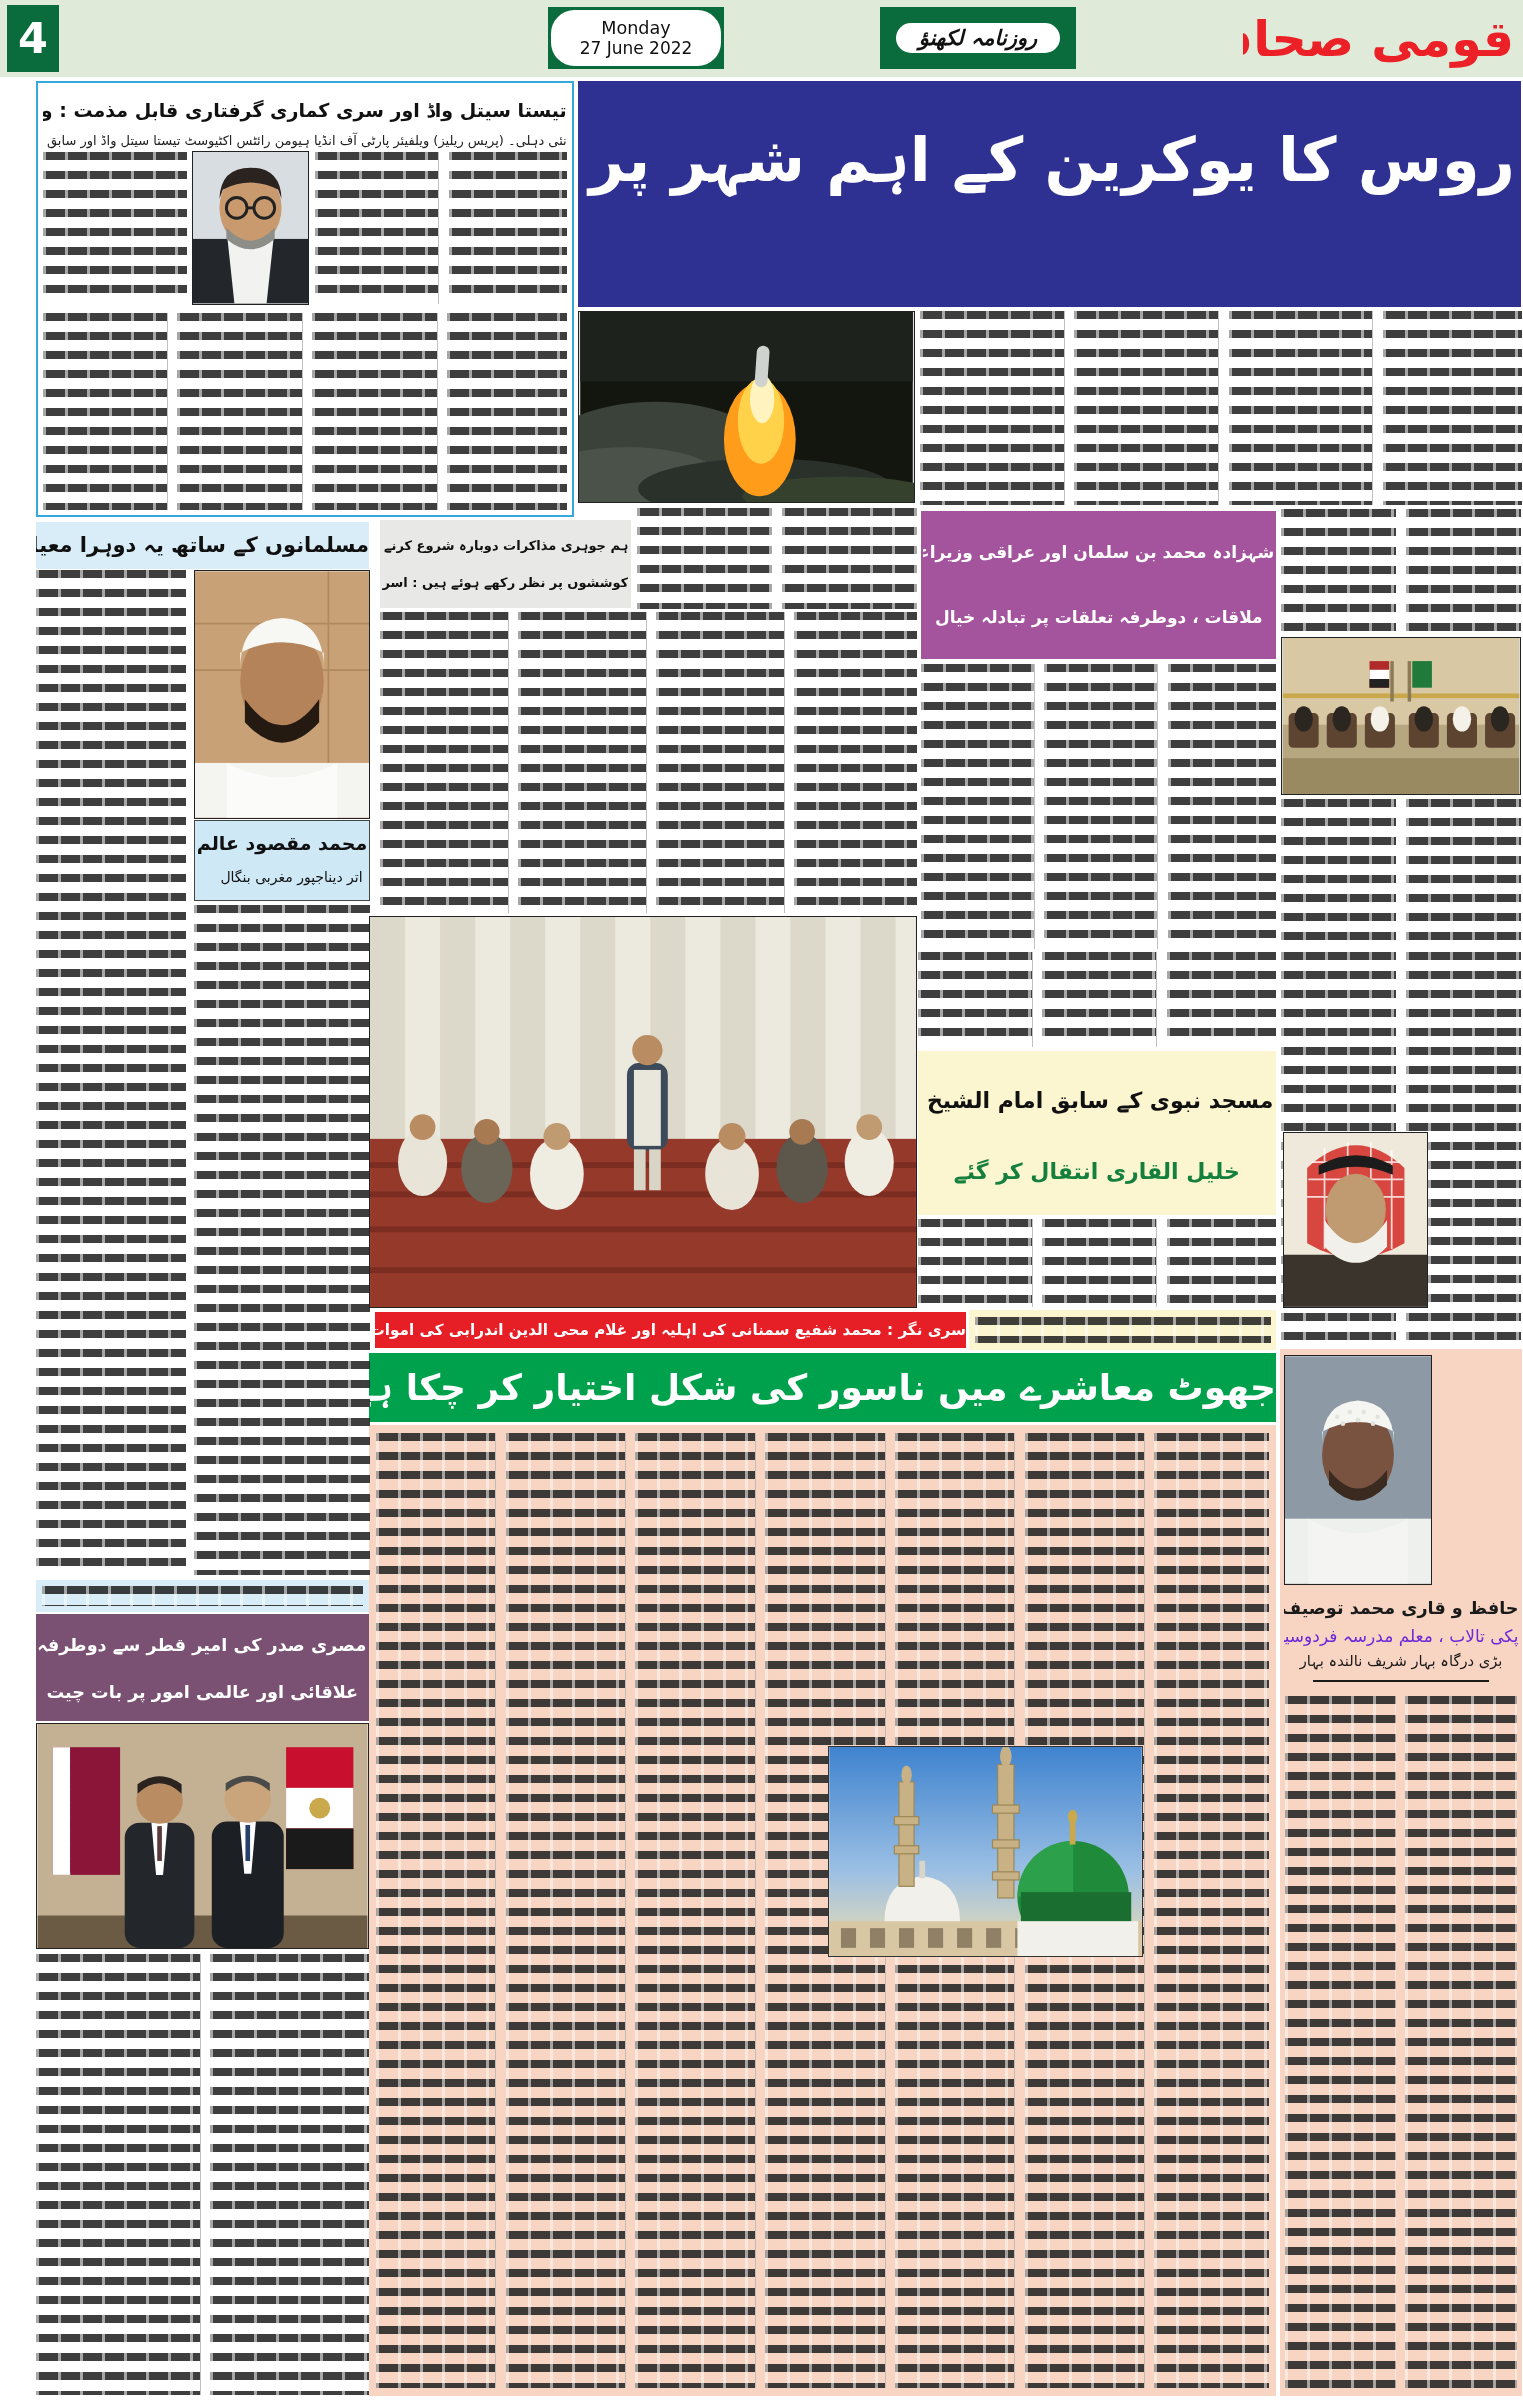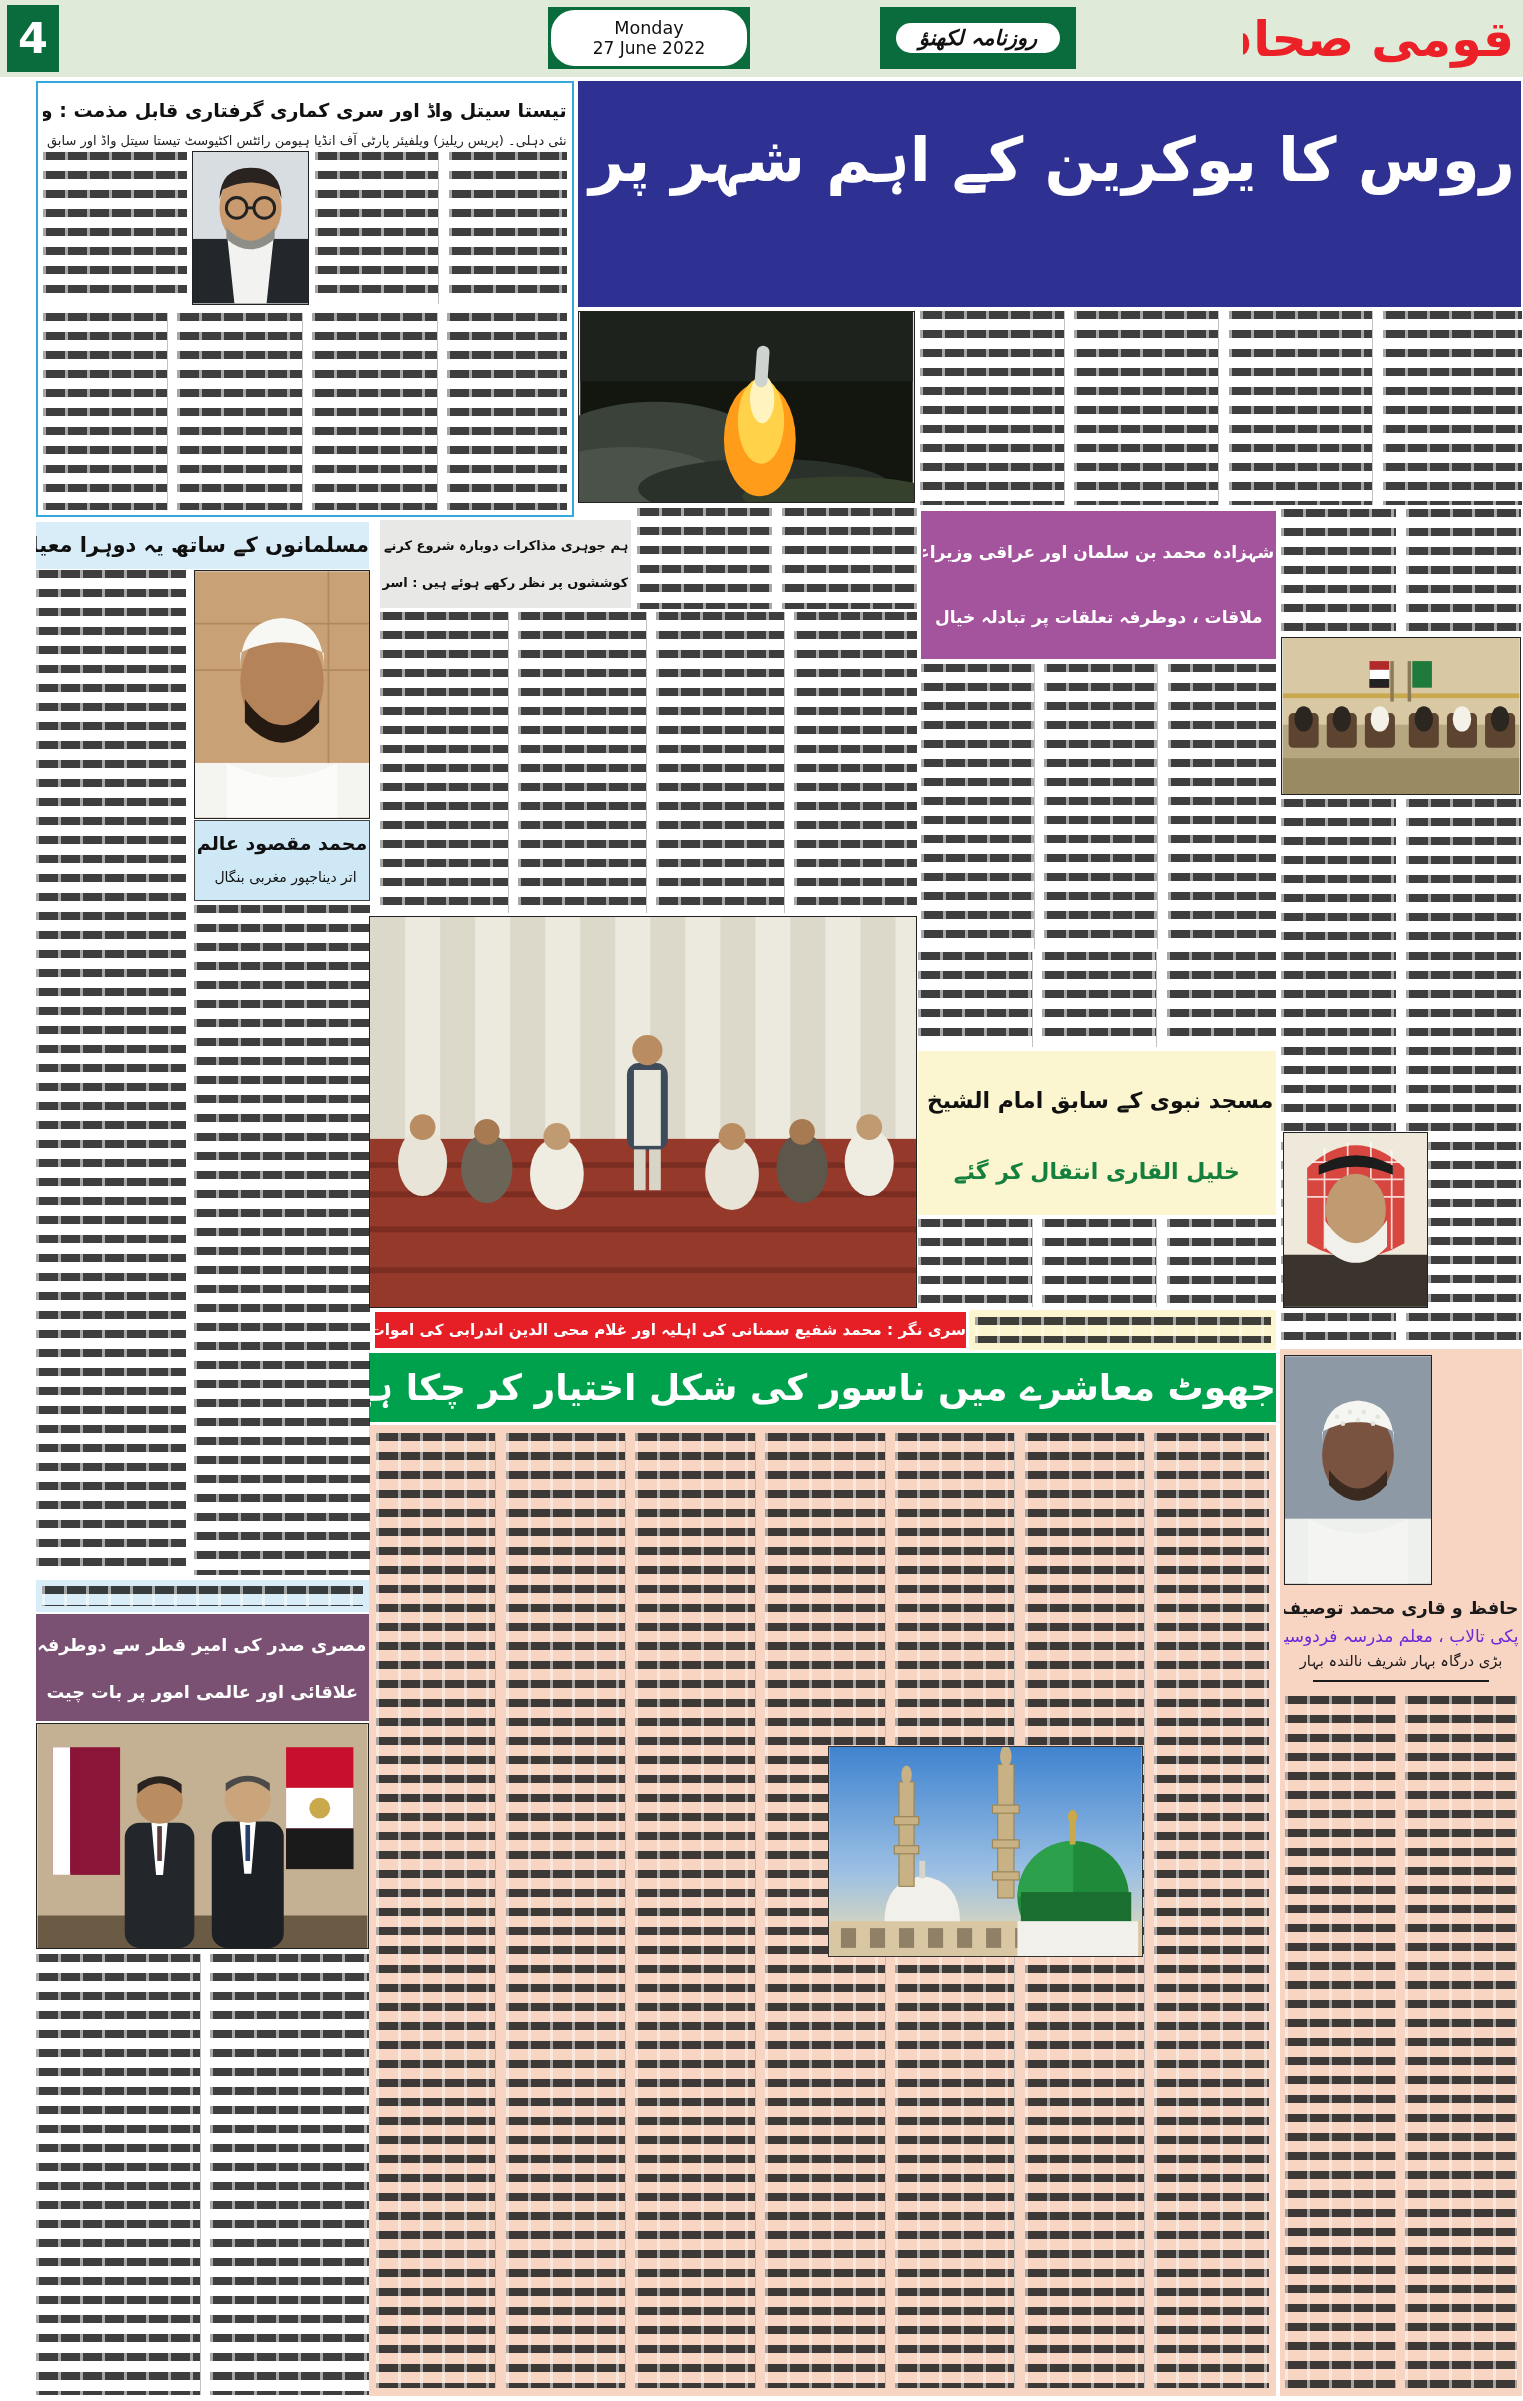--- a/index.html
+++ b/index.html
@@ -28,21 +28,21 @@
 
 <div id="page">
 
   <div class="abs" style="left:0;top:0;width:1524px;height:77px;background:#e0ead9"></div>
 
   <div class="abs greenbox" style="left:7px;top:4.7px;width:52px;height:67px;display:flex;align-items:center;justify-content:center">
     <span style="color:#fff;font-size:43px;font-weight:bold">4</span>
   </div>
 
 
-  <div class="abs greenbox" style="left:548px;top:7px;width:202px;height:62px;padding:3px">
+  <div class="abs greenbox" style="left:548px;top:7px;width:176px;height:62px;padding:3px">
     <div class="innerwhite">
       <div style="font-size:17.6px;color:#111">Monday</div>
       <div style="font-size:17px;color:#111">27 June 2022</div>
     </div>
   </div>
 
   <div class="abs greenbox" style="left:880px;top:7px;width:196px;height:62px;padding:16px">
     <div class="innerwhite">
       <div class="urdu" style="font-size:21px;font-weight:bold;color:#111;font-style:italic">روزنامہ لکھنؤ</div>
     </div>
@@ -373,21 +373,21 @@
         </g>
       <rect y="330" width="300" height="94" fill="#f4f4f1"></rect>
       <path d="M55 330 Q150 380 245 330 L245 424 L55 424 Z" fill="#fbfbf9"></path>
       <ellipse cx="150" cy="190" rx="72" ry="92" fill="#b5835a"></ellipse>
       <path d="M78 168 Q78 84 150 80 Q222 84 222 168 L222 140 Q150 104 78 140 Z" fill="#f7f7f4"></path>
       <path d="M86 220 Q150 310 214 220 L214 260 Q150 330 86 260 Z" fill="#241a12"></path>
     </svg>
   </div>
   <div class="abs" style="left:194px;top:820px;width:176px;height:81px;background:#cfe8f6;border:1.2px solid #444">
     <div class="urdu fit" style="position:absolute;left:1.2px;top:7px;width:171px;height:30.5px;line-height:30.5px;font-size:19px;font-weight:bold;color:#101010">محمد مقصود عالم قادری</div>
-    <div class="urdu fit" style="position:absolute;left:5px;top:45px;width:171px;height:23.5px;line-height:23.5px;font-size:14px;color:#101010">اتر دیناجپور مغربی بنگال</div>
+    <div class="urdu fit" style="position:absolute;left:11px;top:45px;width:171px;height:23.5px;line-height:23.5px;font-size:14px;color:#101010">اتر دیناجپور مغربی بنگال</div>
   </div>
   <div class="cols" style="position:absolute;left:194px;top:905px;width:176px;height:670px">
       <div class="c"></div>
     </div>
 
   <div class="abs" style="left:36px;top:1580px;width:333px;height:32px;background:#d9edf8">
     <div class="cols" style="position:absolute;left:5.9px;top:5.9px;width:321px;height:20px">
         <div class="c"></div>
       </div>
   </div>

